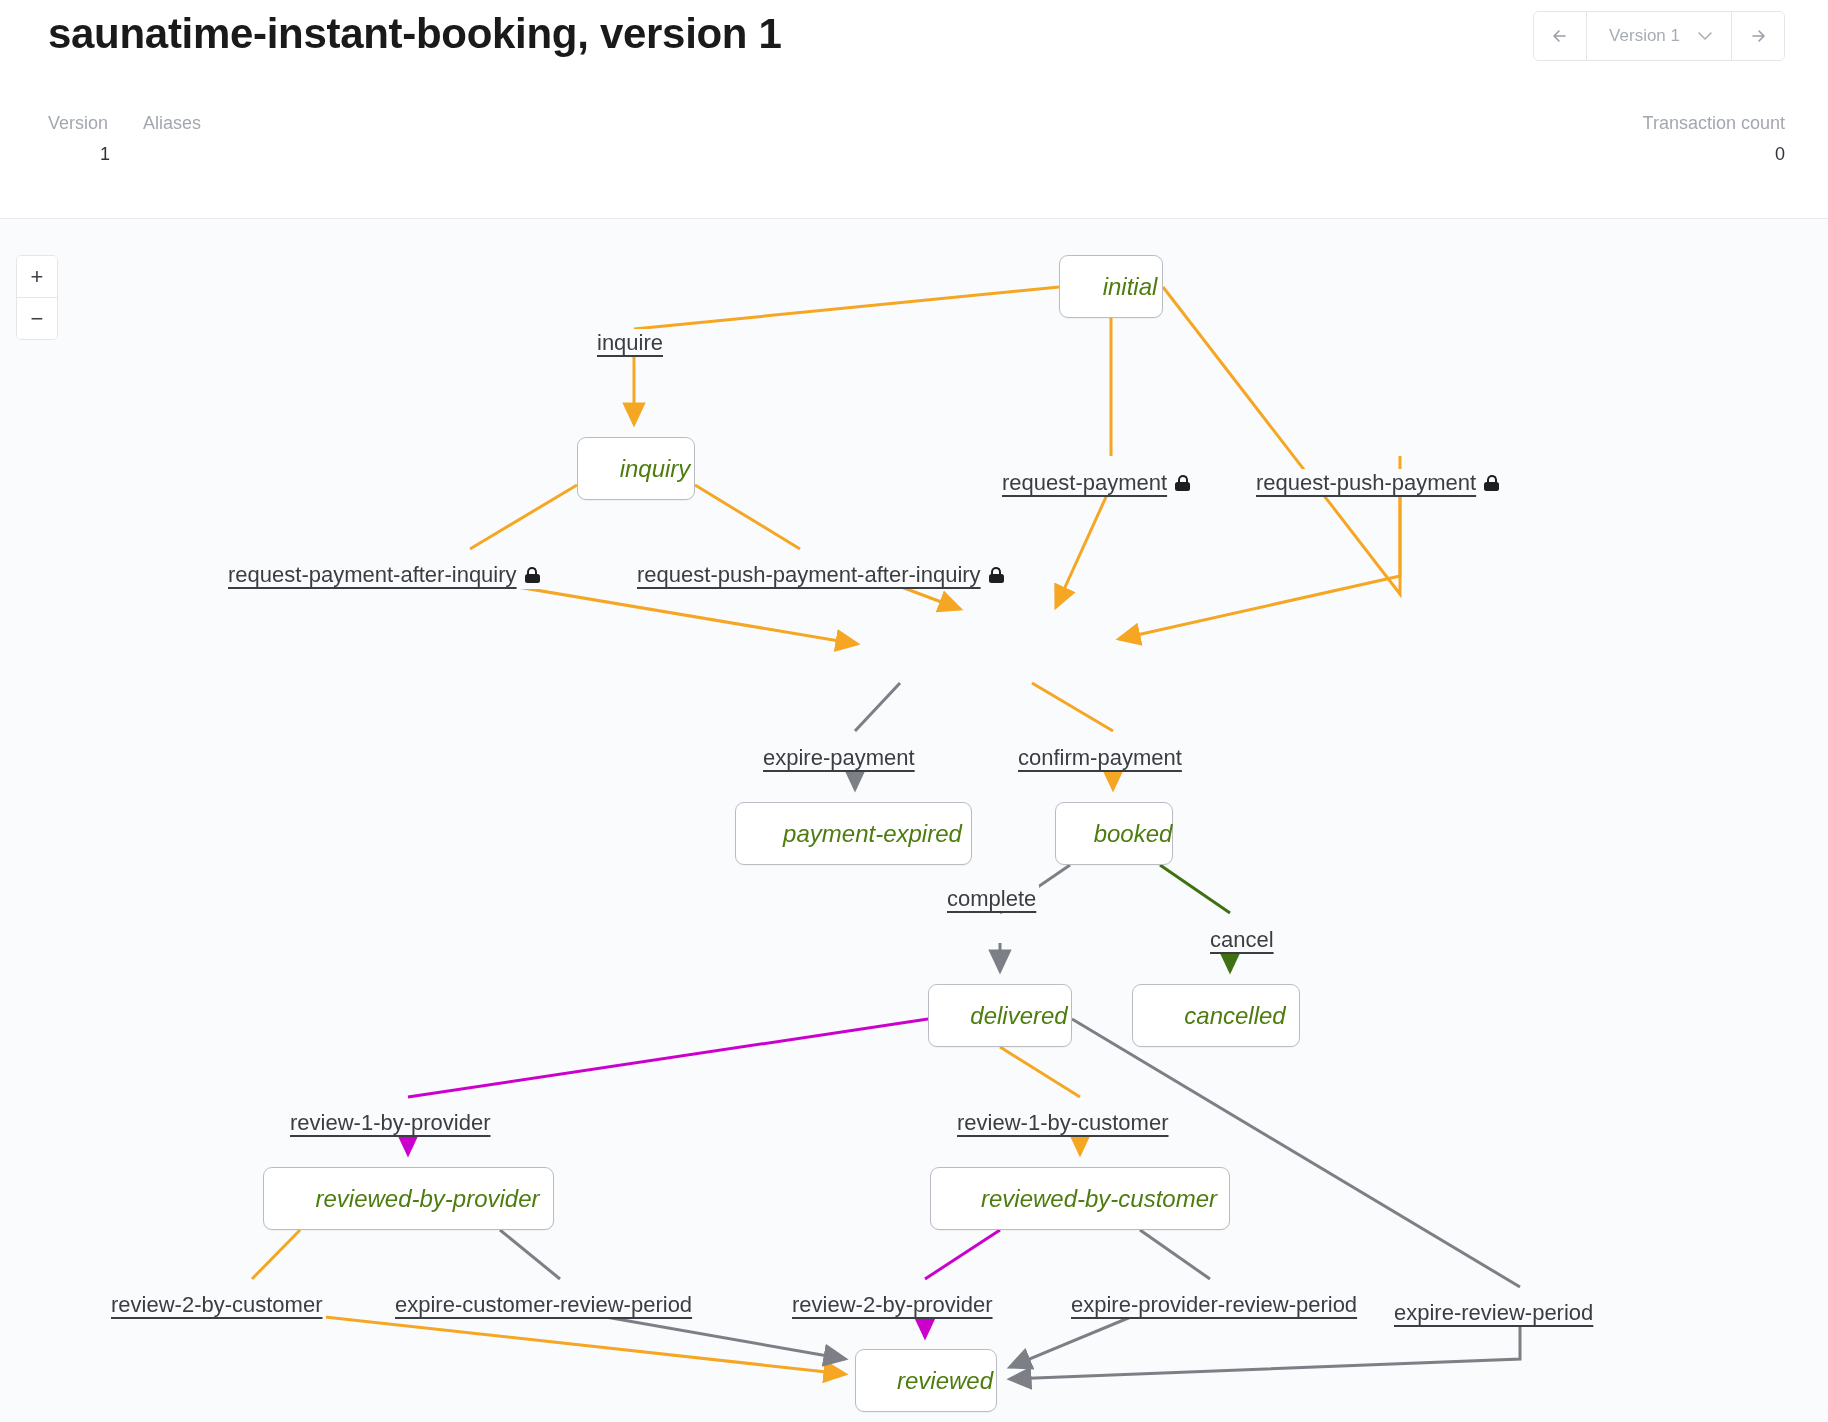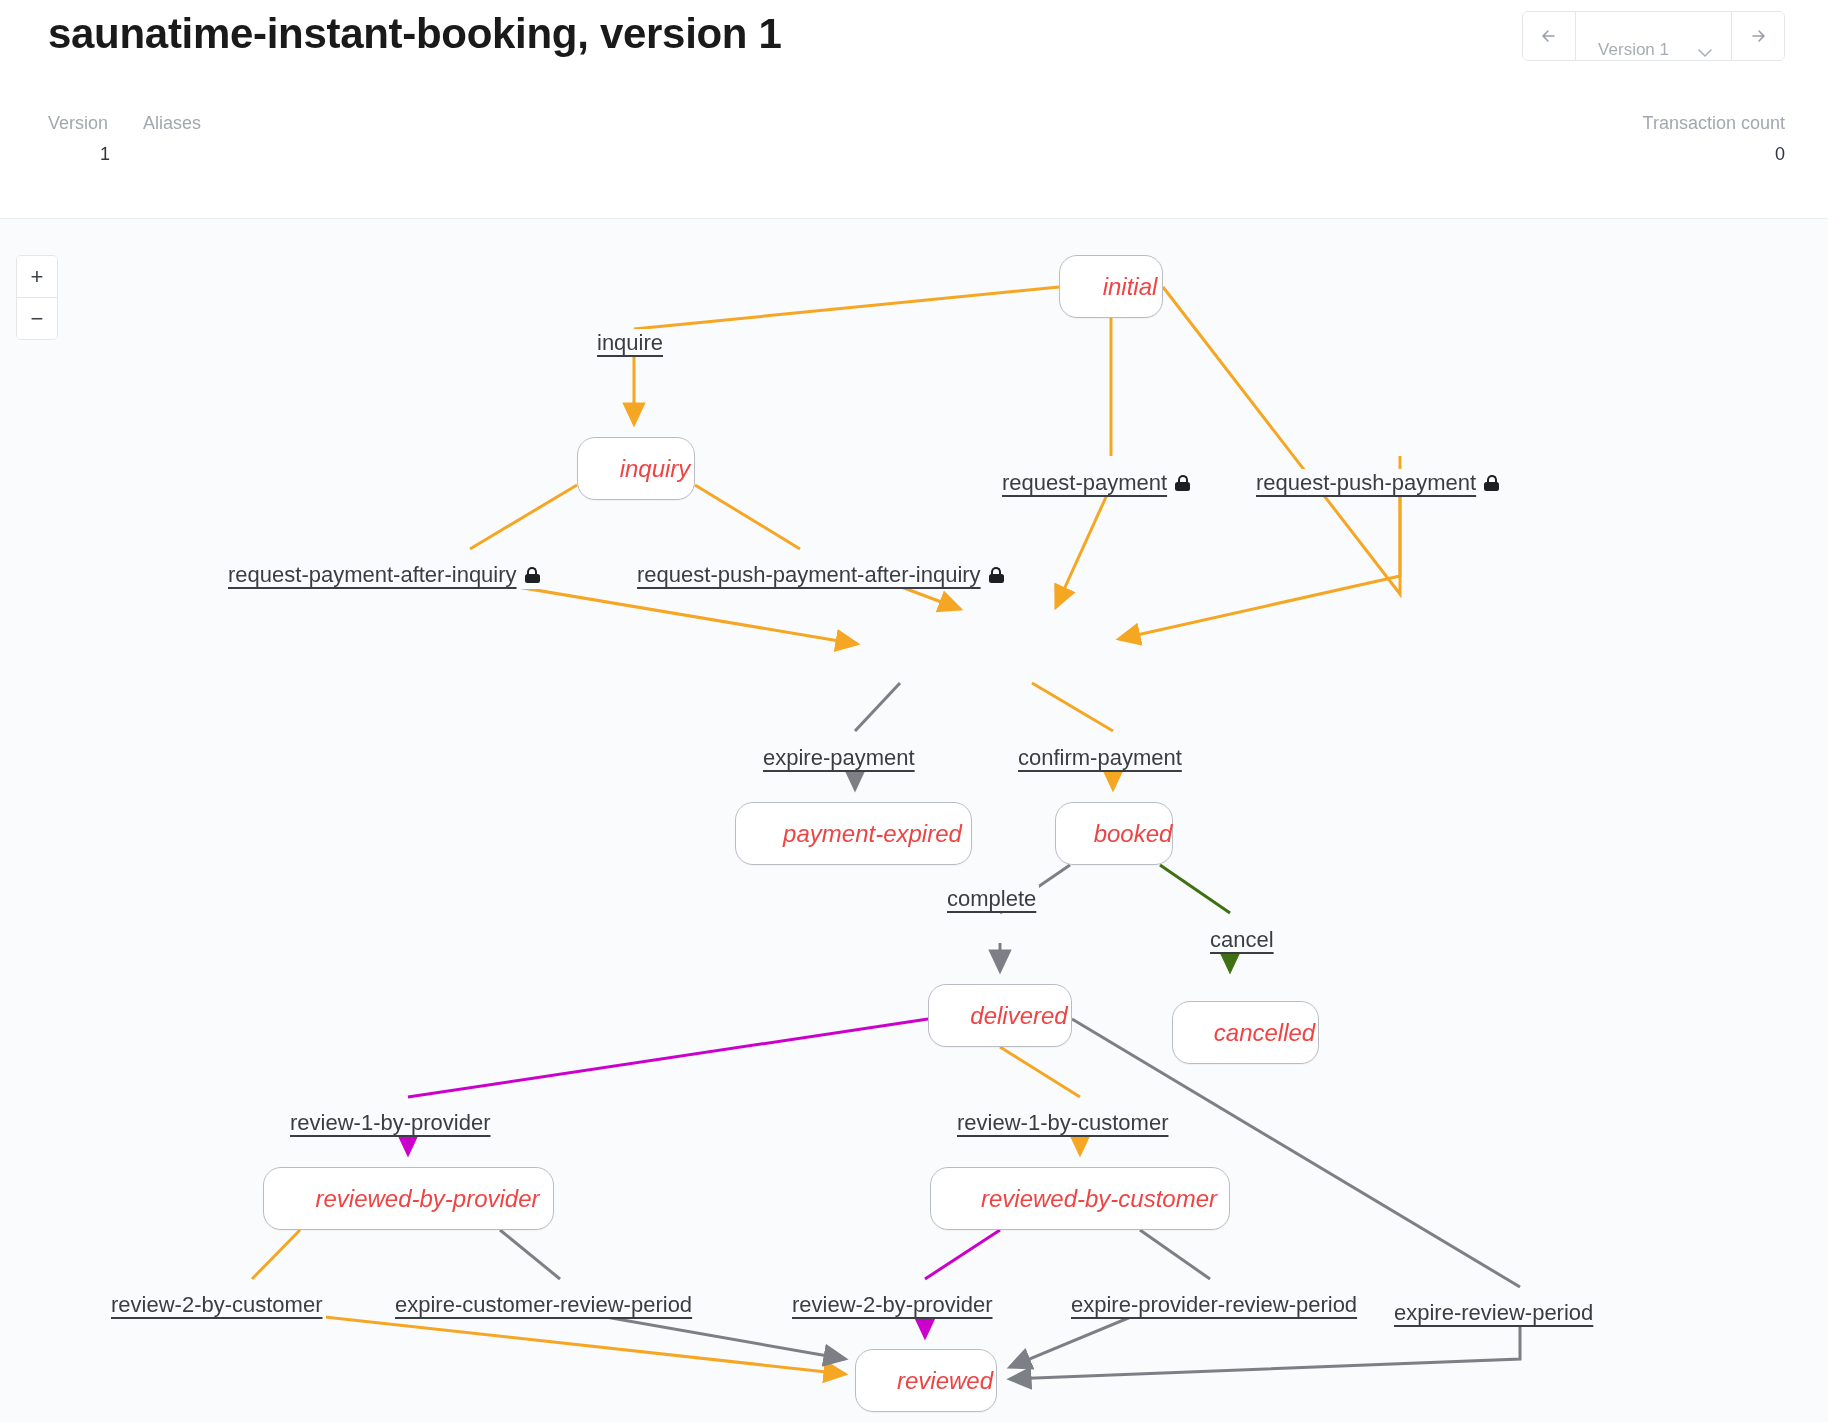--- a/index.html
+++ b/index.html
@@ -53,22 +53,22 @@
     justify-content: center;
     color: #9aa0a8;
     font-size: 19px;
     background: #fff;
     cursor: pointer;
   }
   .vn-btn.left  { border-right: 1px solid #e4e6ea; }
   .vn-btn.right { border-left: 1px solid #e4e6ea; }
   .vn-select {
     display: flex;
-    align-items: flex-end;
-    gap: 28px;
+    align-items: center;
+    gap: 17px;
     padding: 0 18px 0 22px;
     color: #a8adb4;
     font-size: 17px;
     cursor: pointer;
     white-space: nowrap;
   }
   .vn-caret {
     font-size: 13px;
     color: #a8adb4;
     line-height: 1;
@@ -135,27 +135,27 @@
     background: #ffffff;
     user-select: none;
   }
   .zoom-btn.minus { border-top: 1px solid #e4e6ea; }
 
   
   .node {
     position: absolute;
     background: #ffffff;
     border: 1.5px solid #b9bdc3;
-    border-radius: 18px;
+    border-radius: 9px;
     display: flex;
     align-items: center;
     justify-content: center;
     font-style: italic;
     font-size: 24px;
-    color: #ef4444;
+    color: #4d7c0f;
     box-sizing: border-box;
     white-space: nowrap;
     z-index: 5;
     box-shadow: 0 1px 1px rgba(0,0,0,0.04);
     padding-left: 38px;
   }
 
   
   .edge-label {
     position: absolute;
@@ -311,21 +311,21 @@
         <path d="M1140,1011 L1210,1060" stroke="#7c7f85"></path>
         <path d="M1150,1090 L1010,1148" stroke="#7c7f85" marker-end="url(#ar-gray)"></path>
       </g>
     </svg>
 
     <div class="node" style="left:1059px; top:36px;   width:104px; height:63px;">initial</div>
     <div class="node" style="left:577px;  top:218px;  width:118px; height:63px;">inquiry</div>
     <div class="node" style="left:735px;  top:583px;  width:237px; height:63px;">payment-expired</div>
     <div class="node" style="left:1055px; top:583px;  width:118px; height:63px;">booked</div>
     <div class="node" style="left:928px;  top:765px;  width:144px; height:63px;">delivered</div>
-    <div class="node" style="left:1172px; top:765px;  width:147px; height:63px;margin-top:17px;">cancelled</div>
+    <div class="node" style="left:1132px; top:765px;  width:168px; height:63px;">cancelled</div>
     <div class="node" style="left:930px;  top:948px;  width:300px; height:63px;">reviewed-by-customer</div>
     <div class="node" style="left:263px;  top:948px;  width:291px; height:63px;">reviewed-by-provider</div>
     <div class="node" style="left:855px;  top:1130px; width:142px; height:63px;">reviewed</div>
 
     <div class="edge-label" style="left:594px; top:110px;">
       <span>inquire</span>
     </div>
 
     <div class="edge-label" style="left:999px; top:250px;">
       <span>request-payment</span>

